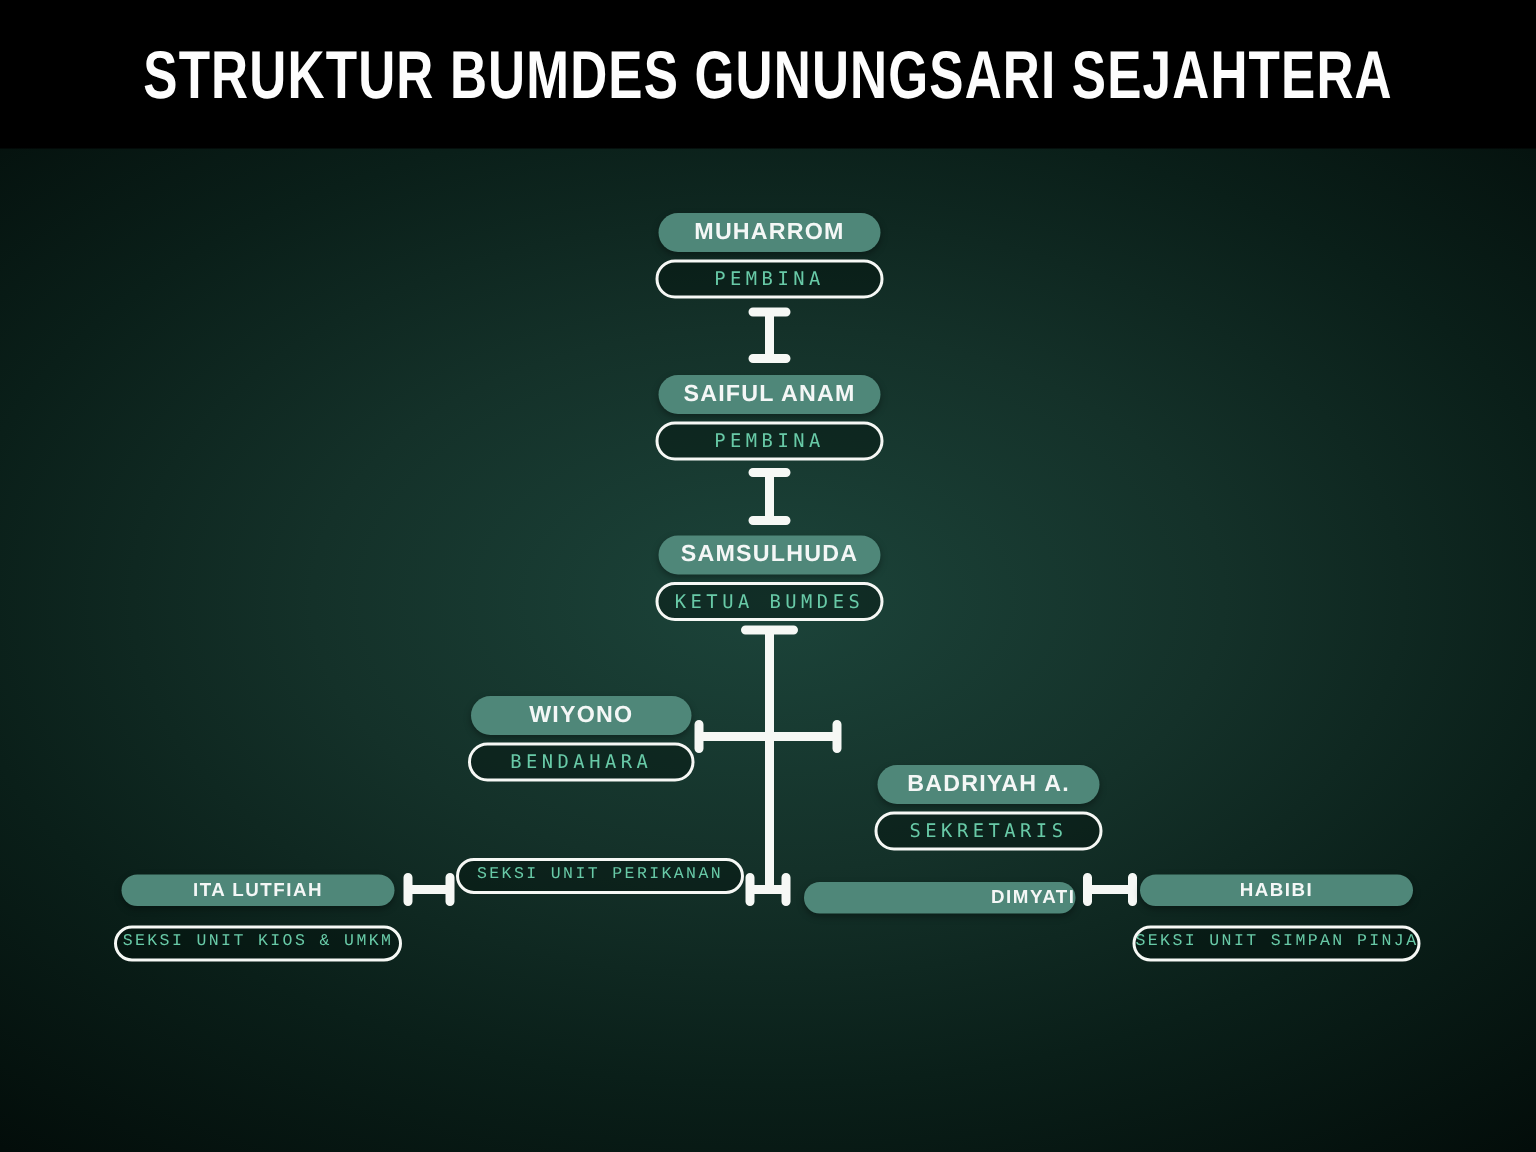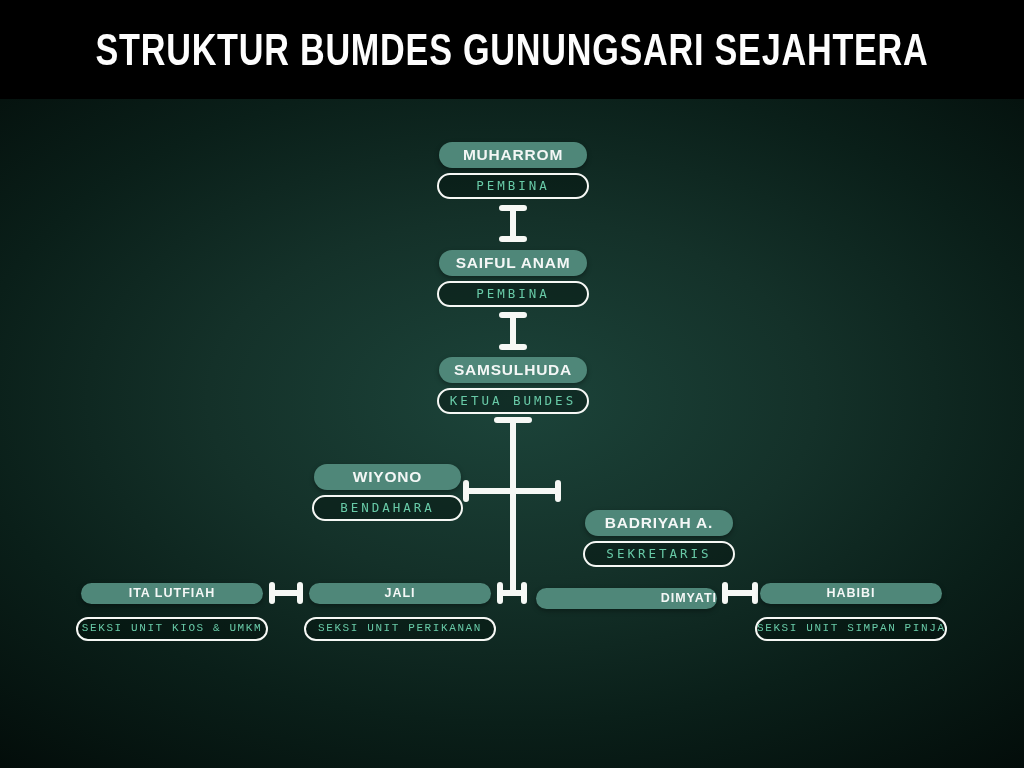--- a/index.html
+++ b/index.html
@@ -84,21 +84,20 @@
   <div class="node node-lg" style="left:583px;top:464px;width:152px;margin-top:46px;">
     <div class="name">BADRIYAH A.</div>
     <div class="role">SEKRETARIS</div>
   </div>
 
   <div class="node node-sm" style="left:76px;top:570px;width:192px;">
     <div class="name">ITA LUTFIAH</div>
     <div class="role">SEKSI UNIT KIOS &amp; UMKM</div>
   </div>
   <div class="node node-sm" style="left:304px;top:570px;width:192px;">
-    <div class="name">JALI</div>
     <div class="role">SEKSI UNIT PERIKANAN</div>
   </div>
   <div class="node node-sm" style="left:531px;top:575px;width:191px;text-align:right;">
     <div class="name">DIMYATI</div>
   </div>
   <div class="node node-sm" style="left:755px;top:570px;width:192px;">
     <div class="name">HABIBI</div>
     <div class="role">SEKSI UNIT SIMPAN PINJAM</div>
   </div>
 

